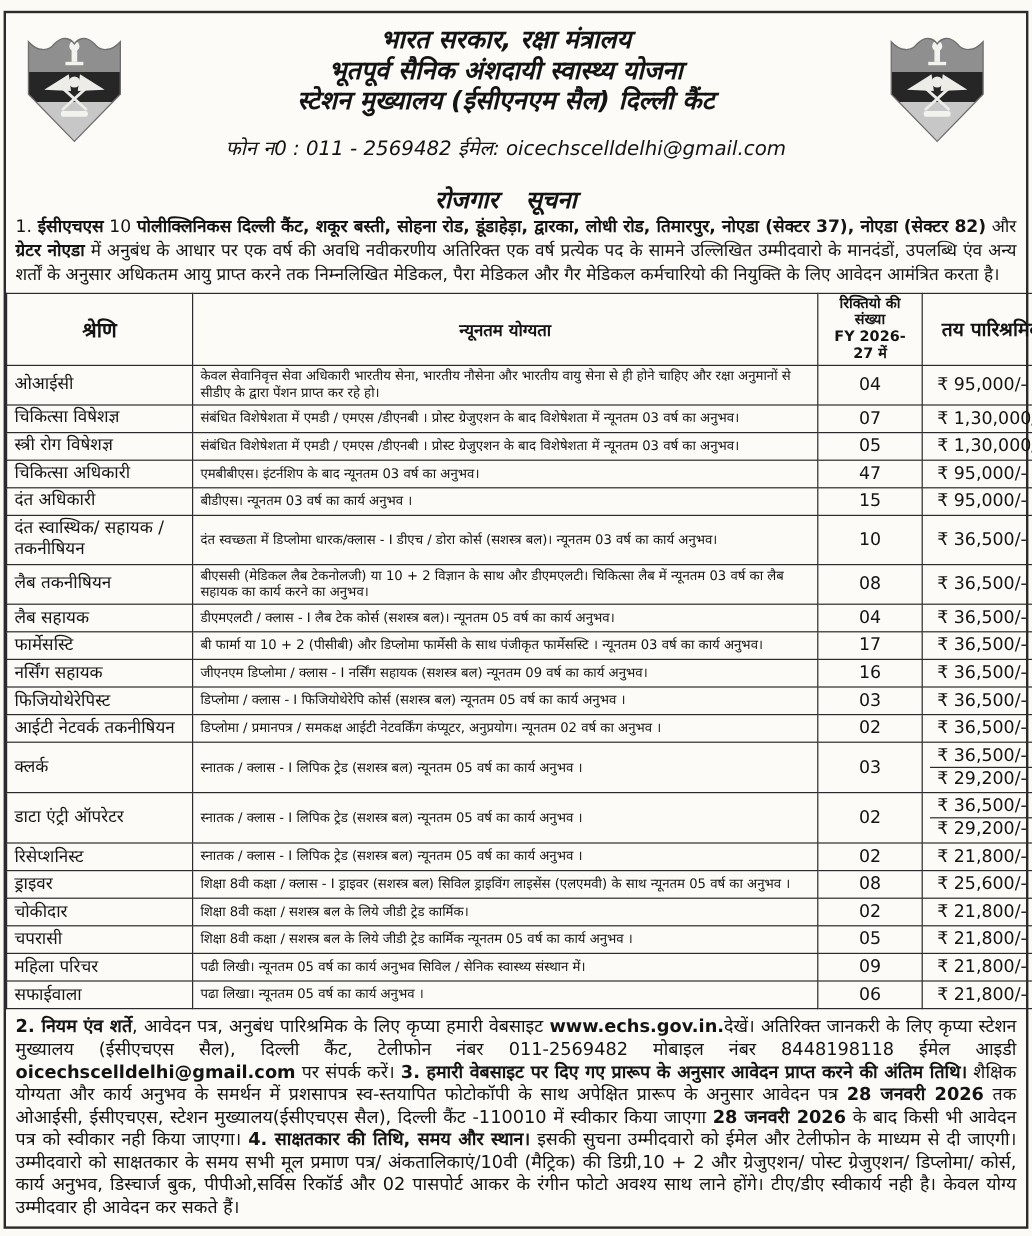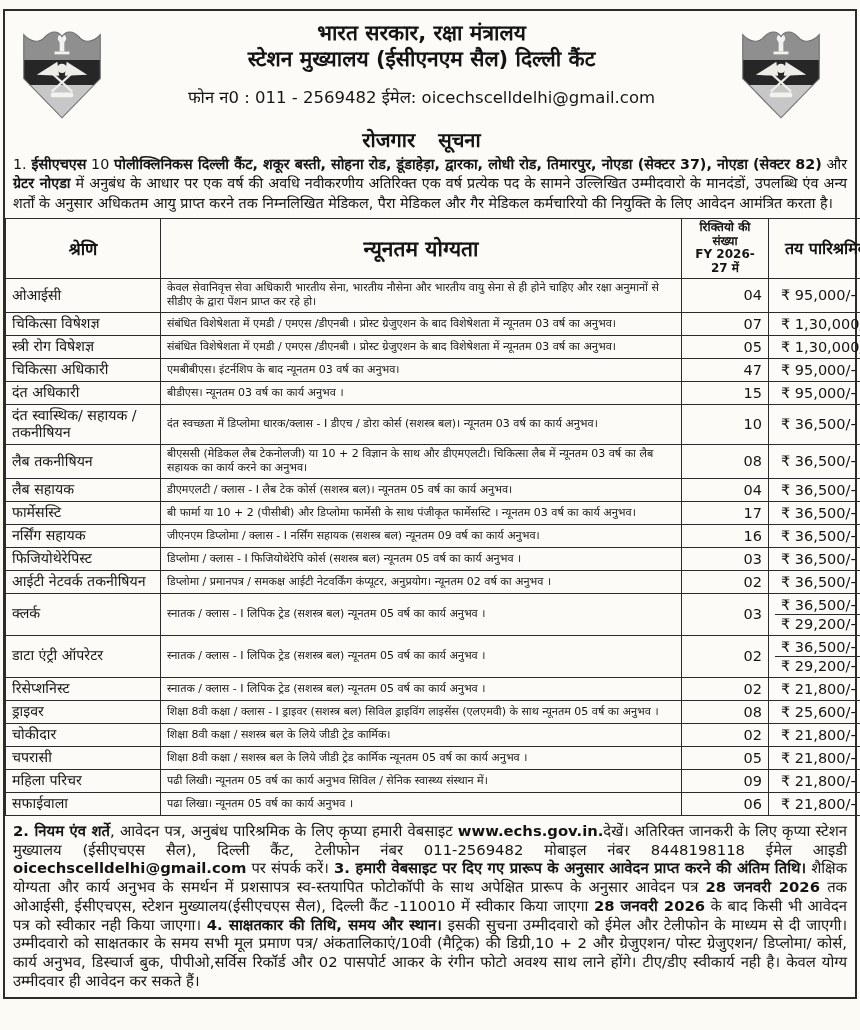--- a/index.html
+++ b/index.html
@@ -15,20 +15,21 @@
     margin:9px 3px 0 3px;
     width:854px;
     border:2px solid #2b2b2b;
     background:#fcfbf7;
     padding:0;
   }
   
   .hdr{
     display:flex;align-items:flex-start;justify-content:space-between;
     padding:10px 31px 0 14px;
+    font-style:italic;
   }
   .crest{width:86px;display:flex;justify-content:center;padding-top:4px;}
   .hdr-text{flex:1;text-align:center;line-height:1.22;}
   .hdr-l1,.hdr-l2,.hdr-l3{font-weight:bold;font-size:21px;}
   .hdr-l4{font-size:16.5px;margin-top:16px;}
   .notice-title{font-weight:bold;font-size:20px;word-spacing:16px;margin-top:20px;}
   
   .intro{
     margin:2px 8px 4px 8px;
     font-size:14.3px;line-height:1.38;text-align:justify;
@@ -37,26 +38,26 @@
   table.positions{
     width:845px;margin:0 auto;
     border-collapse:collapse;table-layout:fixed;
     font-size:13.4px;
   }
   table.positions th, table.positions td{
     border:1.5px solid #2b2b2b;
     padding:2px 6px;vertical-align:middle;
   }
   th.h-cat{width:142px;font-size:17px;font-weight:bold;}
-  th.h-qual{width:508px;font-size:21px;font-weight:bold;}
+  th.h-qual{width:508px;font-size:14px;font-weight:bold;}
   th.h-vac{width:74px;font-size:12px;font-weight:bold;line-height:1.15;padding:2px 2px;}
   th.h-rem{width:105px;font-size:16px;font-weight:bold;}
   td.cat{font-weight:normal;font-size:14.2px;line-height:1.25;}
   td.qual{font-size:11px;line-height:1.3;text-align:left;}
-  td.vac{text-align:right;font-size:14.5px;}
+  td.vac{text-align:center;font-size:14.5px;}
   td.rem{font-size:14.5px;padding:0;}
   td.rem div{padding:1px 6px;}
   td.rem.split div + div{border-top:1.5px solid #2b2b2b;}
   
   .footer{
     margin:6px 8px 6px 8px;
     font-size:14.8px;line-height:1.27;text-align:justify;
   }
   b{font-weight:bold;}
 </style>
@@ -91,20 +92,21 @@
           <line x1="56" y1="70" x2="34" y2="50" stroke="#edece8" stroke-width="2.5"></line>
 
           <rect x="33" y="71" width="24" height="5" rx="2" fill="#f2f2ef"></rect>
         </g>
         <path d="M4,9 C12,18 22,18 27,11 C34,4 41,5 45,11 C49,5 56,4 63,11 C68,18 78,18 86,9 L86,56 L45,98 L4,56 Z" fill="none" stroke="#6f6f6f" stroke-width="1.2"></path>
       </svg>
     </div>
 
     <div class="hdr-text">
       <div class="hdr-l1">भारत सरकार, रक्षा मंत्रालय</div>
+      <div class="hdr-l2">भूतपूर्व सैनिक अंशदायी स्वास्थ्य योजना</div>
       <div class="hdr-l3">स्टेशन मुख्यालय (ईसीएनएम सैल) दिल्ली कैंट</div>
       <div class="hdr-l4">फोन न0 : 011 - 2569482 ईमेल: oicechscelldelhi@gmail.com</div>
       <div class="notice-title">रोजगार सूचना</div>
     </div>
 
     <div class="crest">
       <svg width="84" height="96" viewBox="0 0 90 100">
         <g clip-path="url(#shieldClip)">
           <rect x="0" y="0" width="90" height="36" fill="#8f8f8f"></rect>
           <rect x="0" y="36" width="90" height="27" fill="#262626"></rect>

